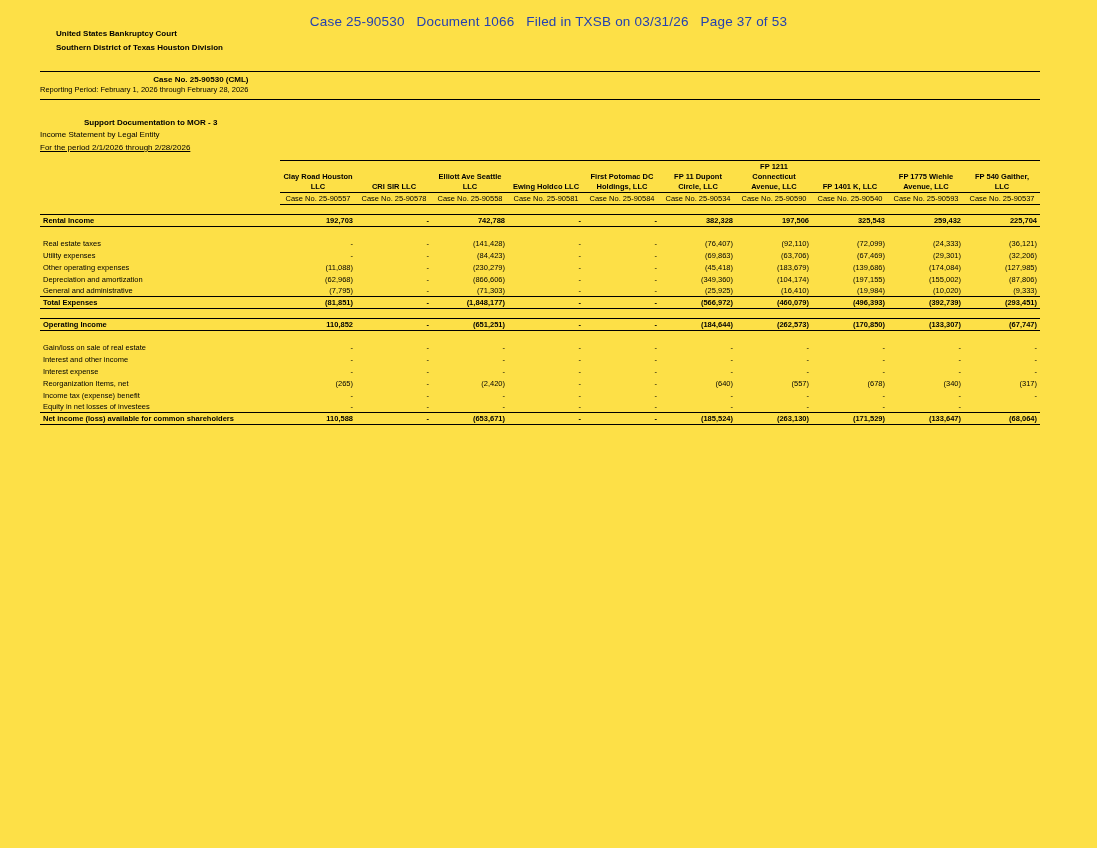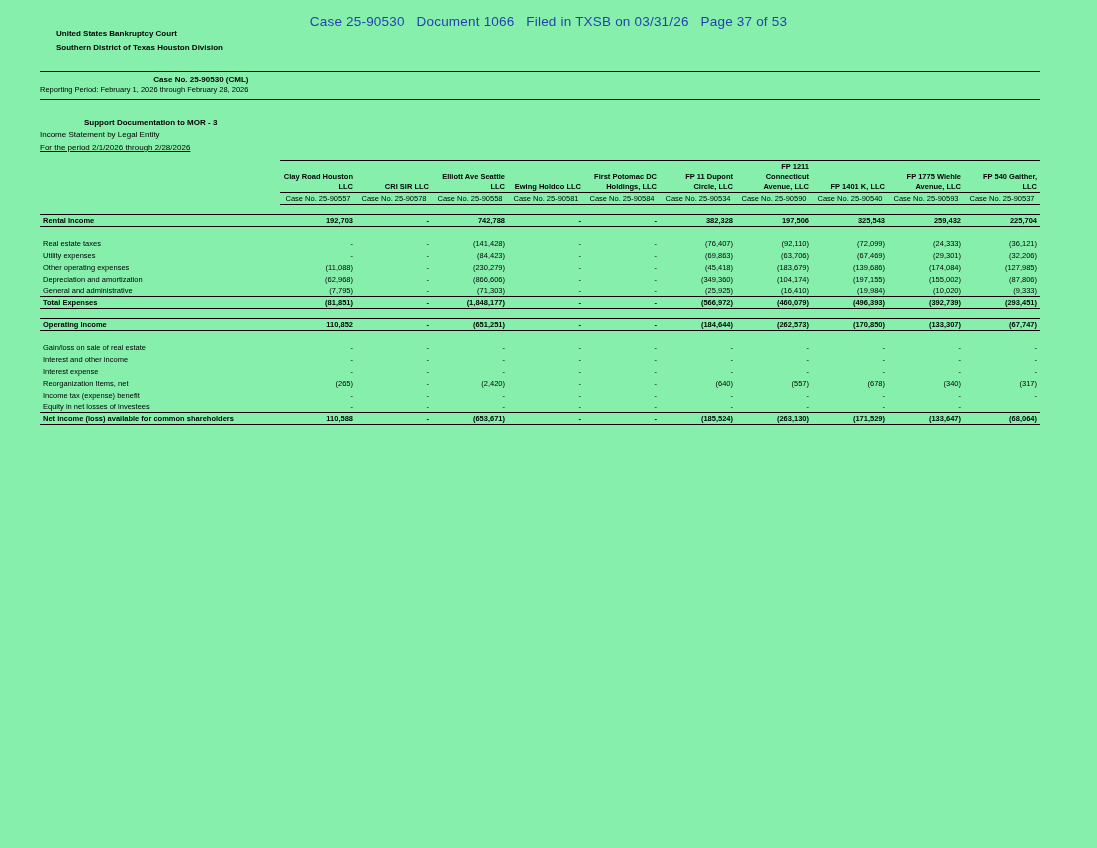--- a/index.html
+++ b/index.html
@@ -1,18 +1,18 @@
 <!DOCTYPE html>
 <html><head>
 <meta charset="utf-8">
 <style>
   * { box-sizing: border-box; }
   html, body { margin: 0; padding: 0; background: #ffffff; }
   .page {
-    position: relative; width: 1097px; height: 848px; background: #86efac;
+    position: relative; width: 1097px; height: 848px; background: #fde047;
     font-family: "Liberation Sans", sans-serif; color: #000; overflow: hidden;
   }
   .stamp {
     position: absolute; top: 14px; left: 0; width: 100%; text-align: center;
     font-size: 13.5px; white-space: pre; letter-spacing: 0.2px;
   }
   .court { position: absolute; left: 40px; top: 27px; font-size: 8px; font-weight: bold; line-height: 1.7; margin-left: 16px; }
   .case-box {
     position: absolute; left: 40px; right: 57px; top: 71px;
     border-top: 1px solid #000; border-bottom: 1px solid #000;
@@ -26,21 +26,21 @@
   .titles { position: absolute; left: 40px; top: 117px; font-size: 8px; line-height: 1.55; }
   .titles .t1 { font-weight: bold; margin-left: 44px; }
   .titles .t3 { text-decoration: underline; }
   .income {
     position: absolute; left: 40px; top: 160px; width: 1000px;
     border-collapse: collapse; table-layout: fixed; font-size: 7.5px;
   }
   .income th, .income td { padding: 1px 3px; vertical-align: bottom; }
   .income .lbl { width: 240px; }
   .ent-name {
-    font-weight: bold; text-align: right; vertical-align: middle;
+    font-weight: bold; text-align: center; vertical-align: middle;
     border-top: 1px solid #000; border-bottom: 1px solid #000;
     height: 30px; line-height: 1.3; padding: 2px; margin-top: 32px;
   }
   .ent-case { font-weight: normal; text-align: center; border-bottom: 1px solid #000; padding: 3px 2px; }
   .num { text-align: right; padding-right: 7px; }
   .rowlabel { text-align: left; }
   tbody tr td { height: 12px; }
   tr.bold td { font-weight: bold; }
   tr.bt td { border-top: 1px solid #000; }
   tr.bb td { border-bottom: 1px solid #000; }

